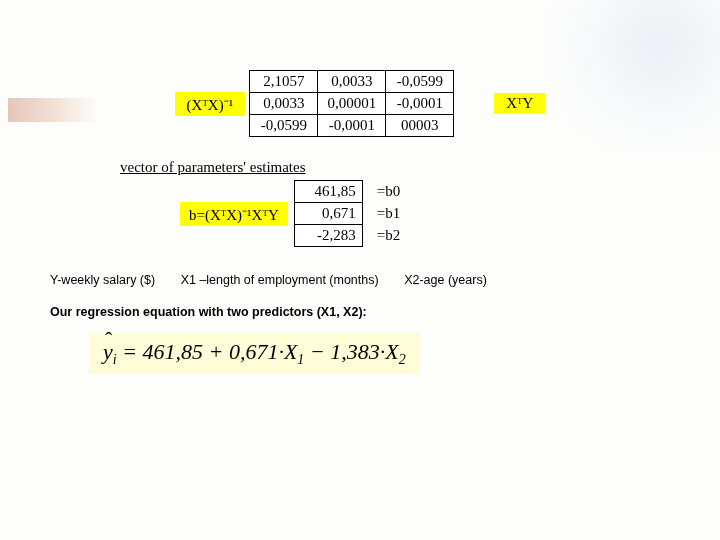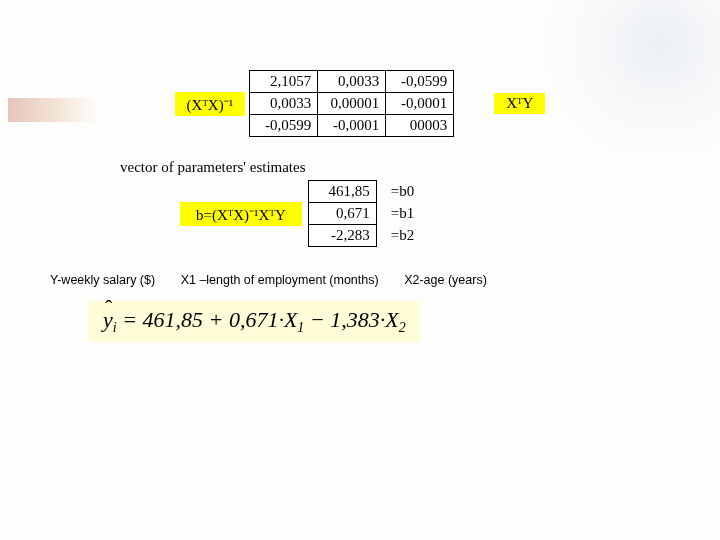--- a/index.html
+++ b/index.html
@@ -58,39 +58,40 @@
     font-family: "Times New Roman", serif;
   }
   table.matrix {
     border-collapse: collapse;
     font-size: 15px;
     font-family: "Times New Roman", serif;
   }
   table.matrix td {
     border: 1px solid #000;
     padding: 2px 6px;
-    text-align: right;
+    text-align: center;
     background: #fff;
     min-width: 55px;
   }
   .vec-label {
     font-size: 15px;
+    text-decoration: underline;
     margin: 22px 16px 4px 120px;
     font-family: "Times New Roman", serif;
   }
   .b-row {
     display: flex;
     align-items: center;
     gap: 6px;
     margin-left: 180px;
   }
   .b-label {
     background: #ffff00;
     font-size: 15px;
-    padding: 2px 16px;
+    padding: 2px 9px;
     font-family: "Times New Roman", serif;
   }
   table.bvec td.coef { text-align: right; min-width: 55px; }
   table.bvec td.blab { border: none; background: transparent; text-align: left; padding-left: 14px; min-width: 30px;}
   .vars-line {
     margin: 26px 0 0 50px;
     font-size: 12.5px;
     font-weight: normal;
   }
   .vars-line span { margin-right: 22px; }
@@ -175,20 +176,21 @@
     </tbody>
       </table>
   </div>
 
   <div class="vars-line">
     <span>Y-weekly salary ($)</span>
     <span>X1 –length of employment (months)</span>
     <span>X2-age (years)</span>
   </div>
 
+  <div class="eq-caption">Our regression equation with two predictors (X1, X2):</div>
 
   <div class="equation">
     <span class="hat">y</span><sub>i</sub>
     = <span>461,85</span>
     + <span>0,671</span>·<span>X</span><sub>1</sub>
     − <span>1,383</span>·<span>X</span><sub>2</sub>
   </div>
 
 </div>
 

